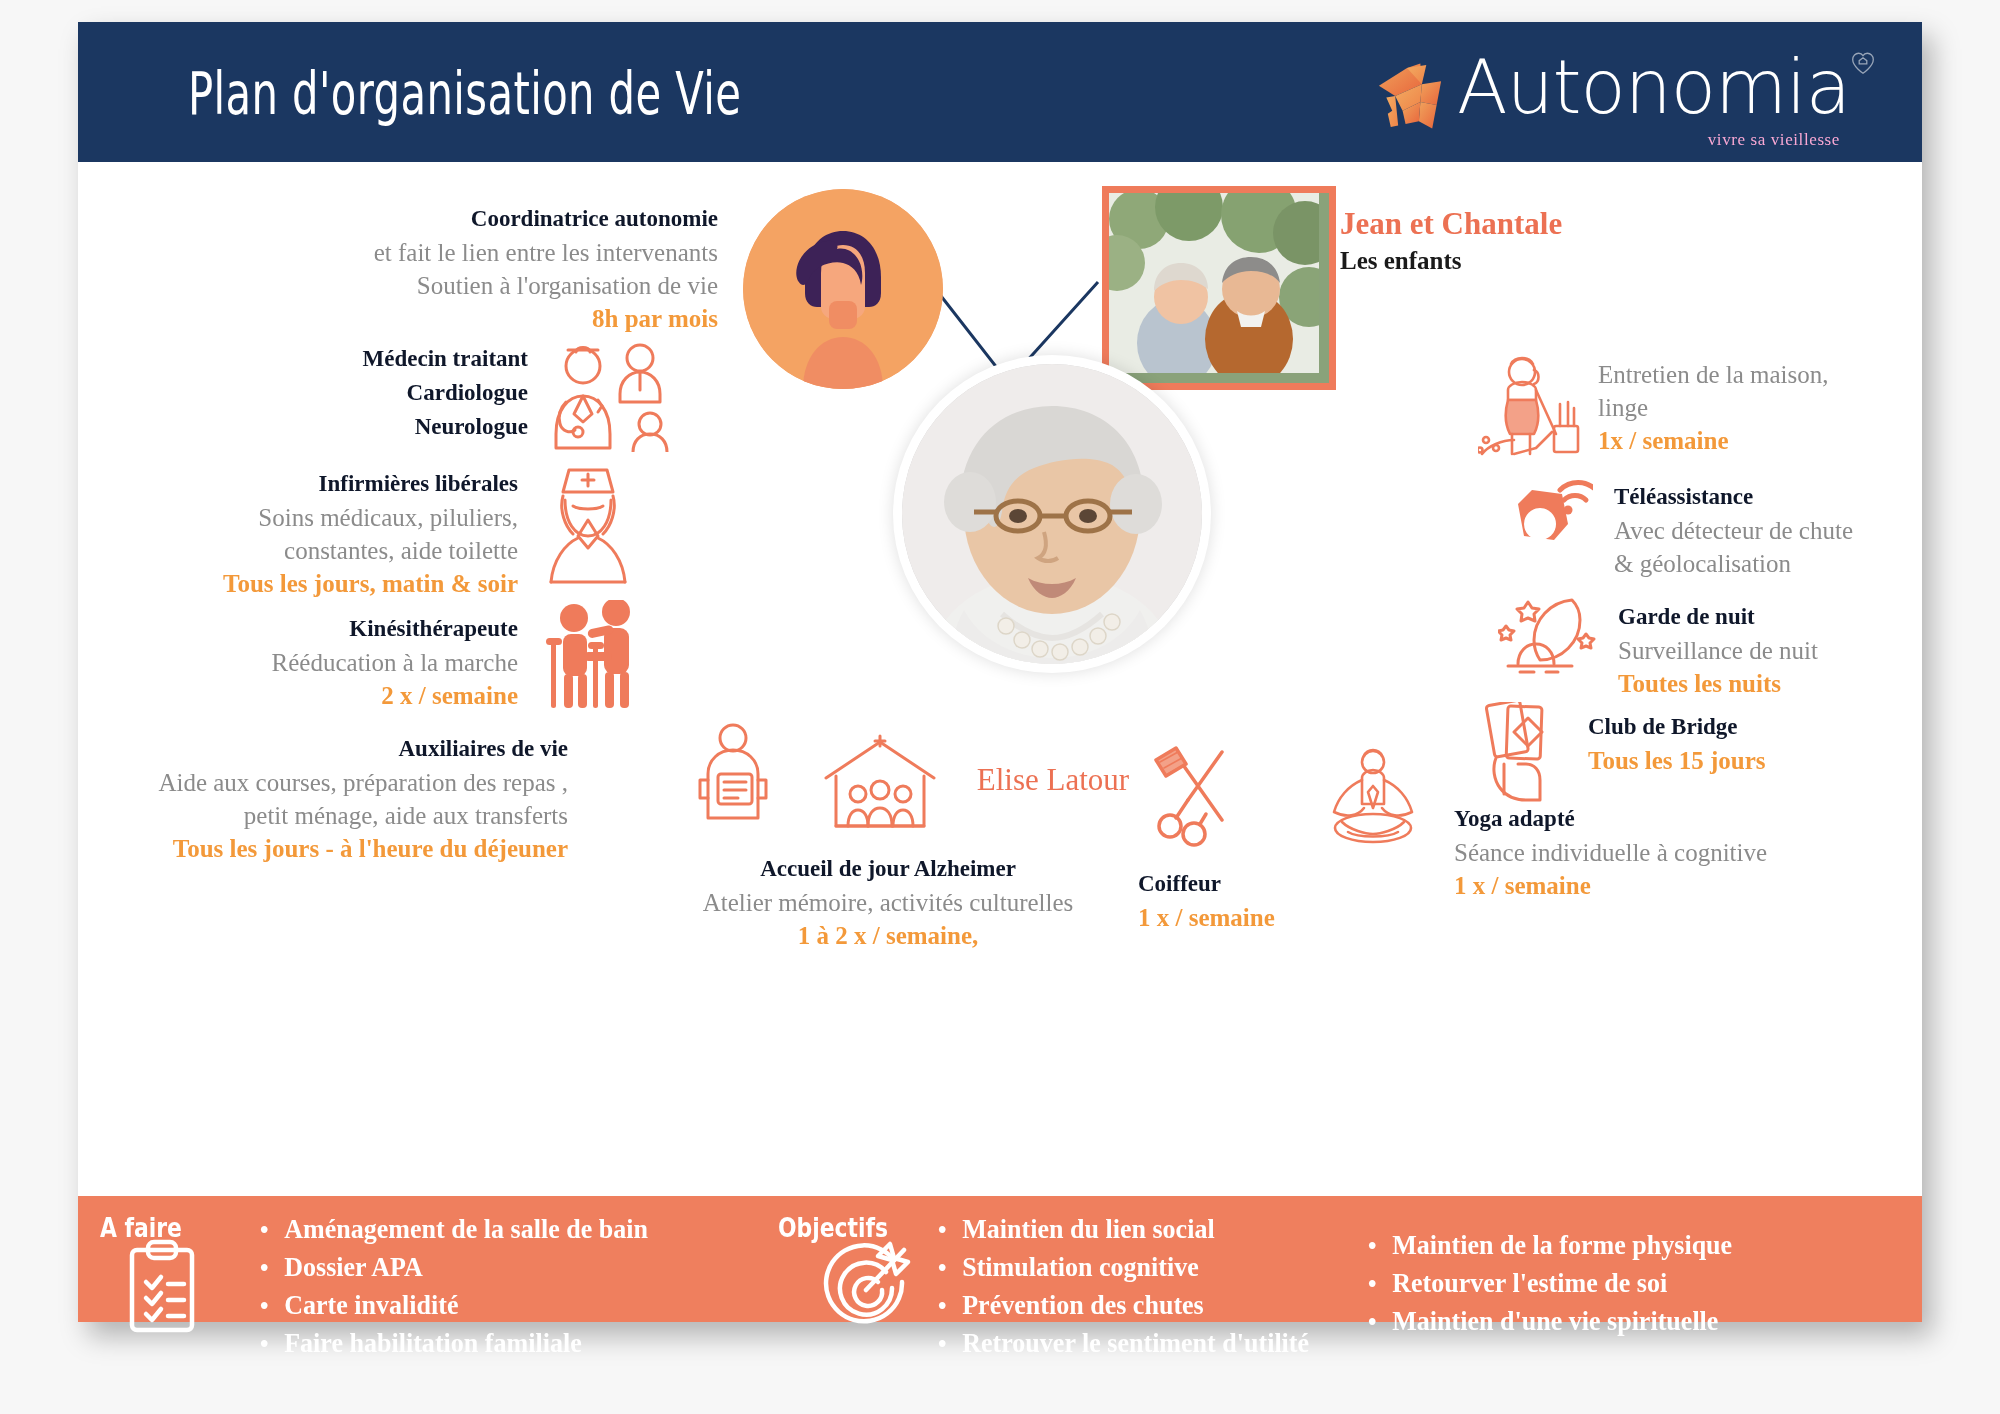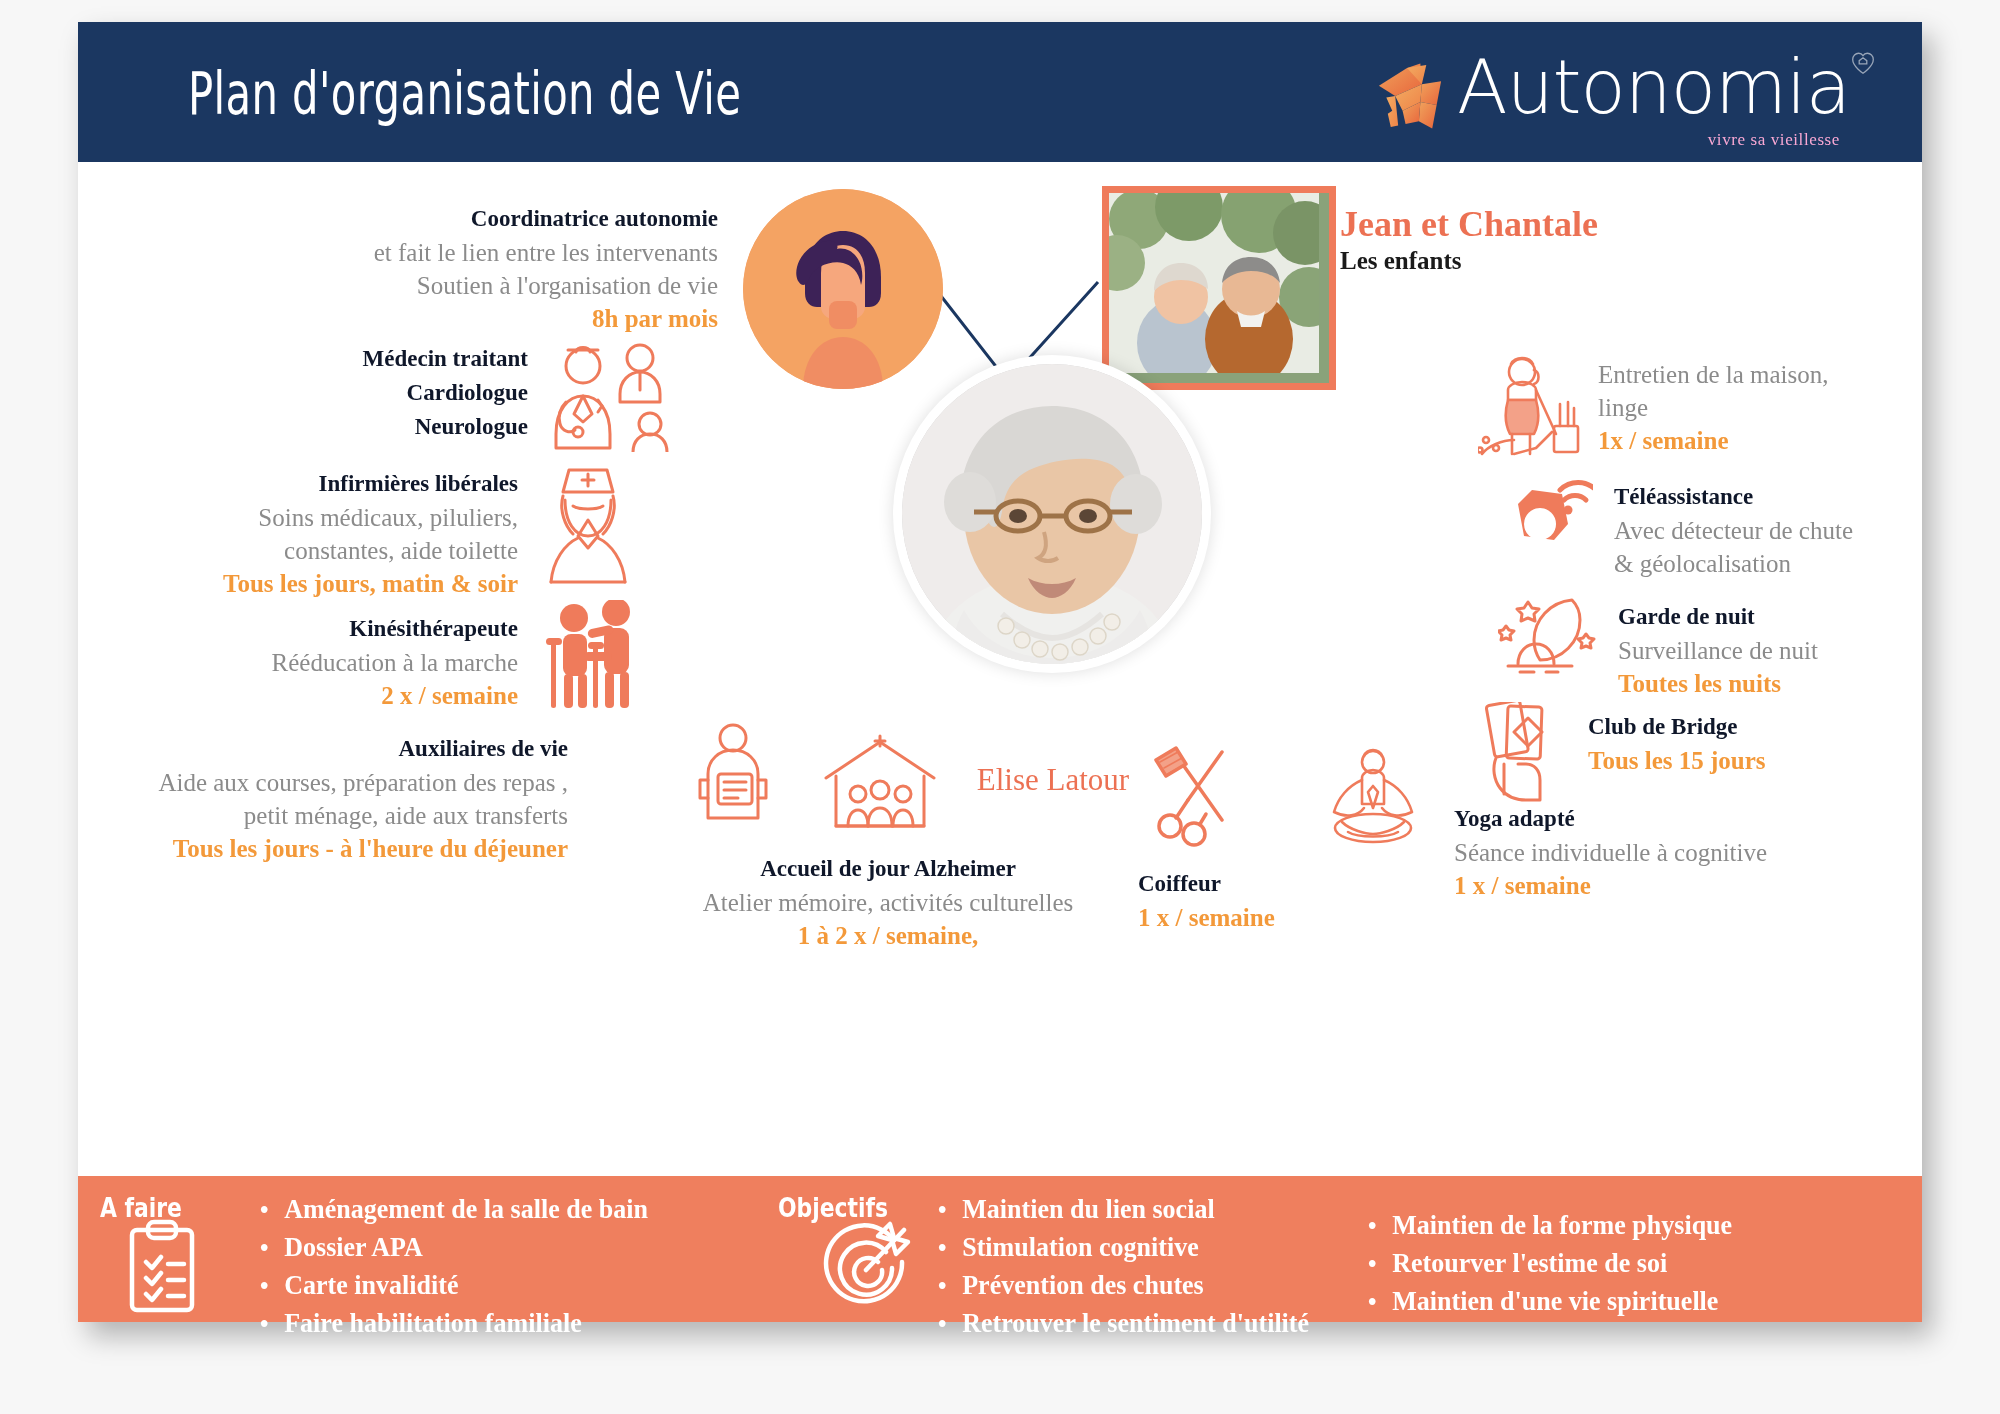--- a/index.html
+++ b/index.html
@@ -70,30 +70,30 @@
   }
 
   
   .blk{position:absolute;}
   .blk .t{font-family:"Liberation Serif",serif;font-weight:bold;color:#0f172a;font-size:23px;line-height:34px;}
   .blk .d{font-family:"Liberation Serif",serif;color:#8b8b8b;font-size:25px;line-height:33px;}
   .blk .f{font-family:"Liberation Serif",serif;font-weight:bold;color:#f3993a;font-size:25px;line-height:33px;}
   .ra{text-align:right;}
   .la{text-align:left;}
 
-  .name-kids{font-family:"Liberation Serif",serif;font-weight:bold;color:#ec7153;font-size:36px;line-height:40px;}
+  .name-kids{font-family:"Liberation Serif",serif;font-weight:bold;color:#ec7153;font-size:31px;line-height:40px;}
   .sub-kids{font-family:"Liberation Serif",serif;font-weight:bold;color:#1a1a1a;font-size:25px;line-height:34px;}
 
   
   .ic{position:absolute;}
   .ic svg{display:block;}
 
   
   .band{
-    position:absolute;left:0;bottom:0;width:100%;height:146px;background:#ef7f5e;
+    position:absolute;left:0;bottom:0;width:100%;height:126px;background:#ef7f5e;
     color:#ffffff;
   }
   .band-label{
     position:absolute;font-family:"DejaVu Sans Condensed","Liberation Sans Narrow","Liberation Serif",serif;
     font-weight:bold;font-size:27px;color:#fff;transform:scaleX(.9);transform-origin:left top;
   }
   .band ul{list-style:none;margin:0;padding:0;position:absolute;}
   .band li{
     font-family:"Liberation Serif",serif;font-weight:bold;font-size:28px;line-height:37px;
     color:#ffffff;white-space:nowrap;transform:scaleX(.93);transform-origin:left center;

